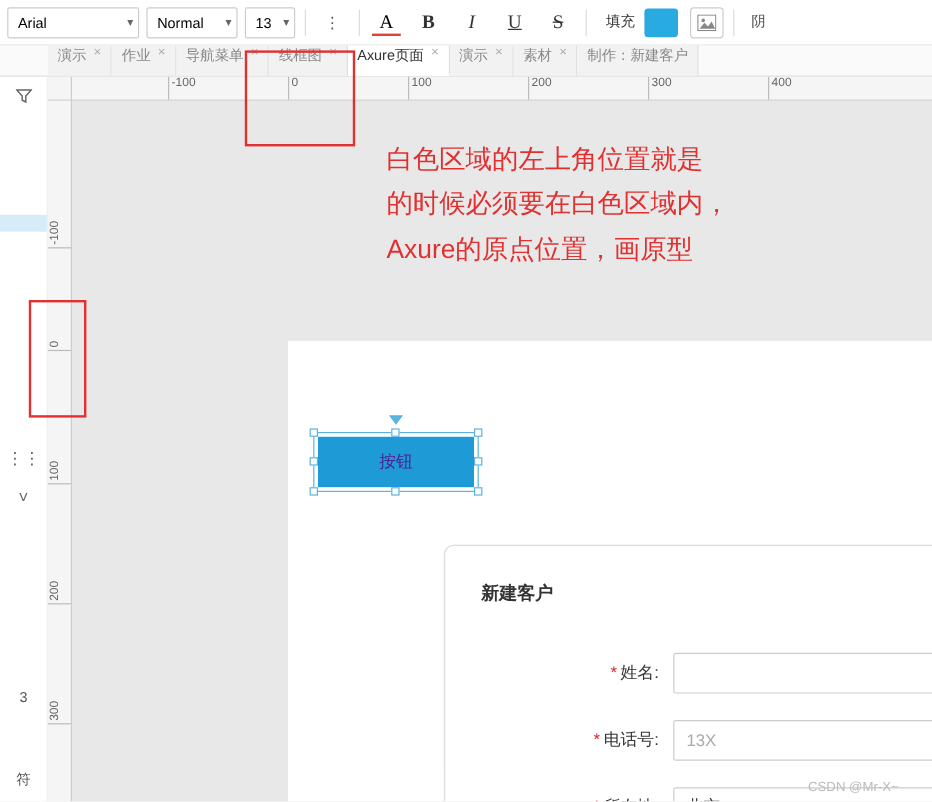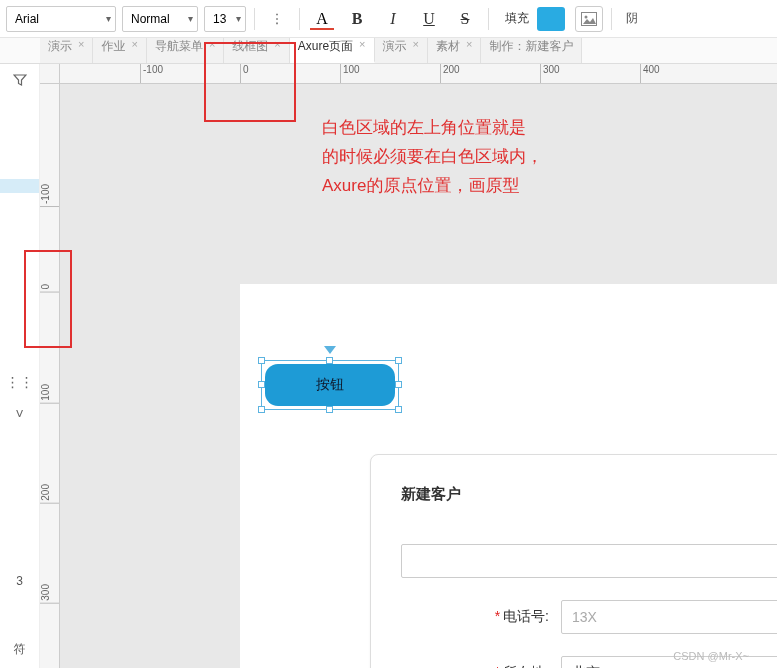--- a/index.html
+++ b/index.html
@@ -40,24 +40,24 @@
 .canvas-area { position: absolute; left: 20px; top: 20px; right: 0; bottom: 0; background: #e8e8e8; overflow: hidden; }
 .origin-zone { position: absolute; left: 180px; top: 200px; right: 0; bottom: 0; background: #fff; }
 
 .left-strip { position: absolute; left: 0; top: 64px; width: 40px; bottom: 0; border-right: 1px solid #eee; background: #fff; }
 .left-item { width: 100%; height: 32px; display: flex; align-items: center; justify-content: center; color: #666; font-size: 14px; }
 .left-blue { position: absolute; top: 115px; left: 0; right: 0; height: 14px; background: #d6ecf8; }
 .left-txt { position: absolute; bottom: 80px; width: 100%; text-align: center; font-size: 12px; color: #555; }
 .left-txt2 { position: absolute; bottom: 10px; width: 100%; text-align: center; font-size: 12px; color: #555; }
 
 .red-box { position: absolute; border: 2px solid #e03030; pointer-events: none; }
-.red-text { position: absolute; color: #e03030; font-size: 17px; line-height: 1.7; pointer-events: none; }
+.red-text { position: absolute; color: #e03030; font-size: 22px; line-height: 1.7; pointer-events: none; }
 
 .sel-widget { position: absolute; left: 205px; top: 280px; }
-.btn-blue { width: 130px; height: 42px; background: #1e9bd6; color: #0f172a; display: flex; align-items: center; justify-content: center; font-size: 14px; border-radius: 13px; }
+.btn-blue { width: 130px; height: 42px; background: #1e9bd6; color: #4c1d95; display: flex; align-items: center; justify-content: center; font-size: 14px; }
 .sel-handles { position: absolute; inset: -4px; border: 1px solid #5bb3e0; }
 .handle { position: absolute; width: 7px; height: 7px; background: #fff; border: 1px solid #5bb3e0; }
 .h-tl { left: -4px; top: -4px; } .h-tr { right: -4px; top: -4px; }
 .h-bl { left: -4px; bottom: -4px; } .h-br { right: -4px; bottom: -4px; }
 .h-tm { left: 50%; top: -4px; margin-left: -4px; } .h-bm { left: 50%; bottom: -4px; margin-left: -4px; }
 .h-ml { left: -4px; top: 50%; margin-top: -4px; } .h-mr { right: -4px; top: 50%; margin-top: -4px; }
 .conn-tri { position: absolute; left: 50%; top: -18px; margin-left: -6px; width: 0; height: 0; border-left: 6px solid transparent; border-right: 6px solid transparent; border-top: 8px solid #5bb3e0; }
 
 .form-panel { position: absolute; left: 310px; top: 370px; right: -20px; bottom: -20px; background: #fff; border: 1px solid #ddd; border-radius: 8px; box-shadow: 0 1px 3px rgba(0,0,0,.05); padding: 30px 0 0 30px; }
 .form-title { font-size: 15px; font-weight: bold; color: #333; margin-bottom: 40px; }
@@ -184,20 +184,21 @@
         <div class="handle h-mr"></div>
         <div class="handle h-bl"></div>
         <div class="handle h-bm"></div>
         <div class="handle h-br"></div>
       </div>
     </div>
 
     <div class="form-panel">
       <div class="form-title">新建客户</div>
       <div class="form-row">
+        <div class="form-label"><span class="req">*</span><span>姓名:</span></div>
         <input class="form-input" style="">
       </div>
       <div class="form-row">
         <div class="form-label"><span class="req">*</span><span>电话号:</span></div>
         <input class="form-input" placeholder="13X" style="">
       </div>
       <div class="form-row">
         <div class="form-label"><span class="req">*</span><span>所在地:</span></div>
         <input class="form-input" value="北京" style="">
       </div>

